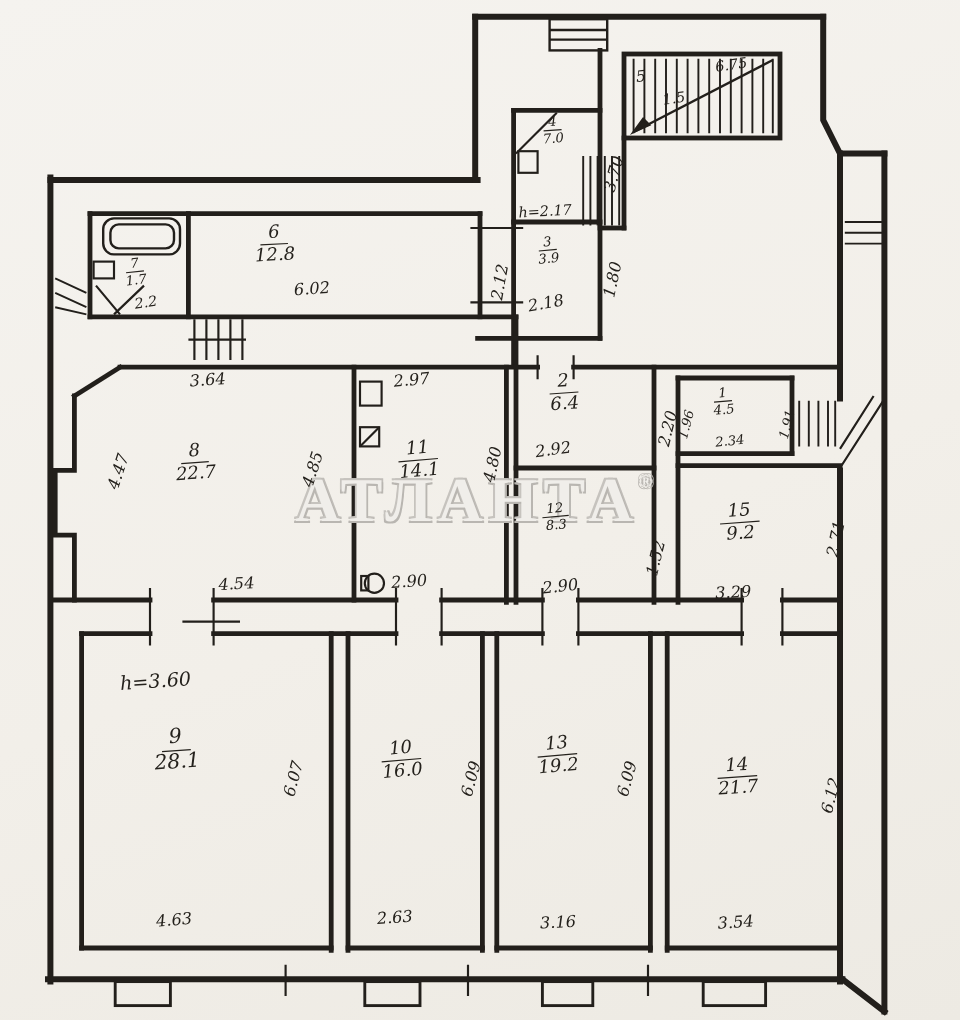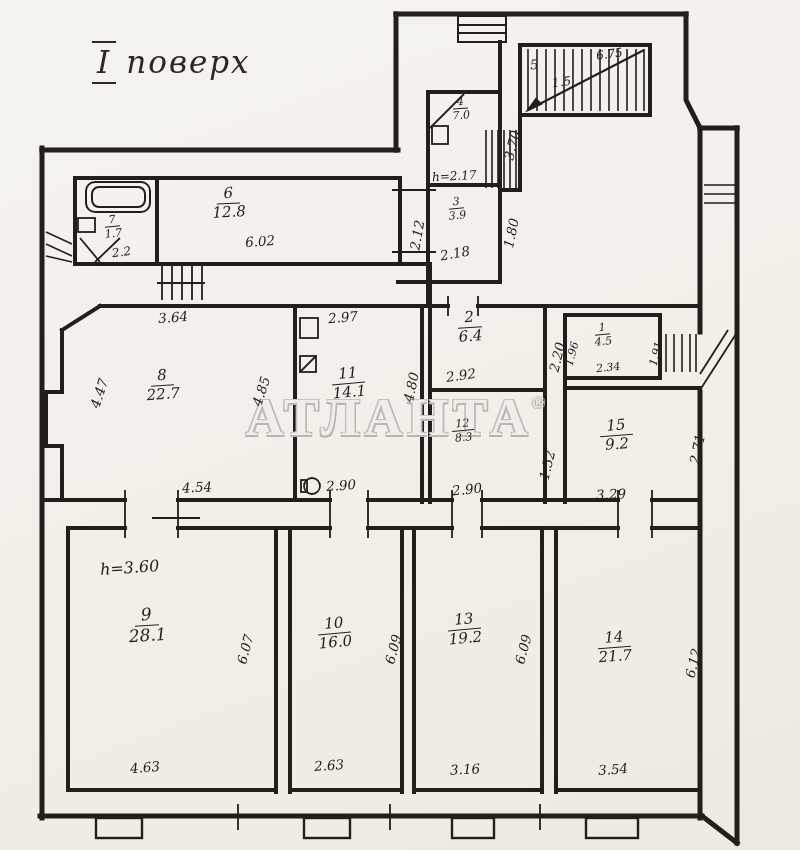--- a/index.html
+++ b/index.html
@@ -166,23 +166,20 @@
       <path d="M46,232 L72,244 M46,244 L72,256 M46,256 L72,262"></path>
     </g>
     <g stroke="#221f1b" stroke-width="2.4" fill="none">
       <rect x="96" y="818" width="46" height="20"></rect>
       <rect x="304" y="818" width="46" height="20"></rect>
       <rect x="452" y="818" width="42" height="20"></rect>
       <rect x="586" y="818" width="52" height="20"></rect>
     </g>
   </svg>
 
-  <div id="title">
-    <span class="pfx">І</span><span>поверх</span>
-  </div>
 
   <div id="watermark">
     <span>АТЛАНТА</span><span class="reg">®</span>
   </div>
 
   <div class="lbl frac" style="left:212px;top:186px;transform:rotate(-3deg)">
     <span class="num">6</span>
     <span class="ar">12.8</span>
   </div>
   <div class="lbl dim" style="left:245px;top:234px;transform:rotate(-4deg)">6.02</div>

